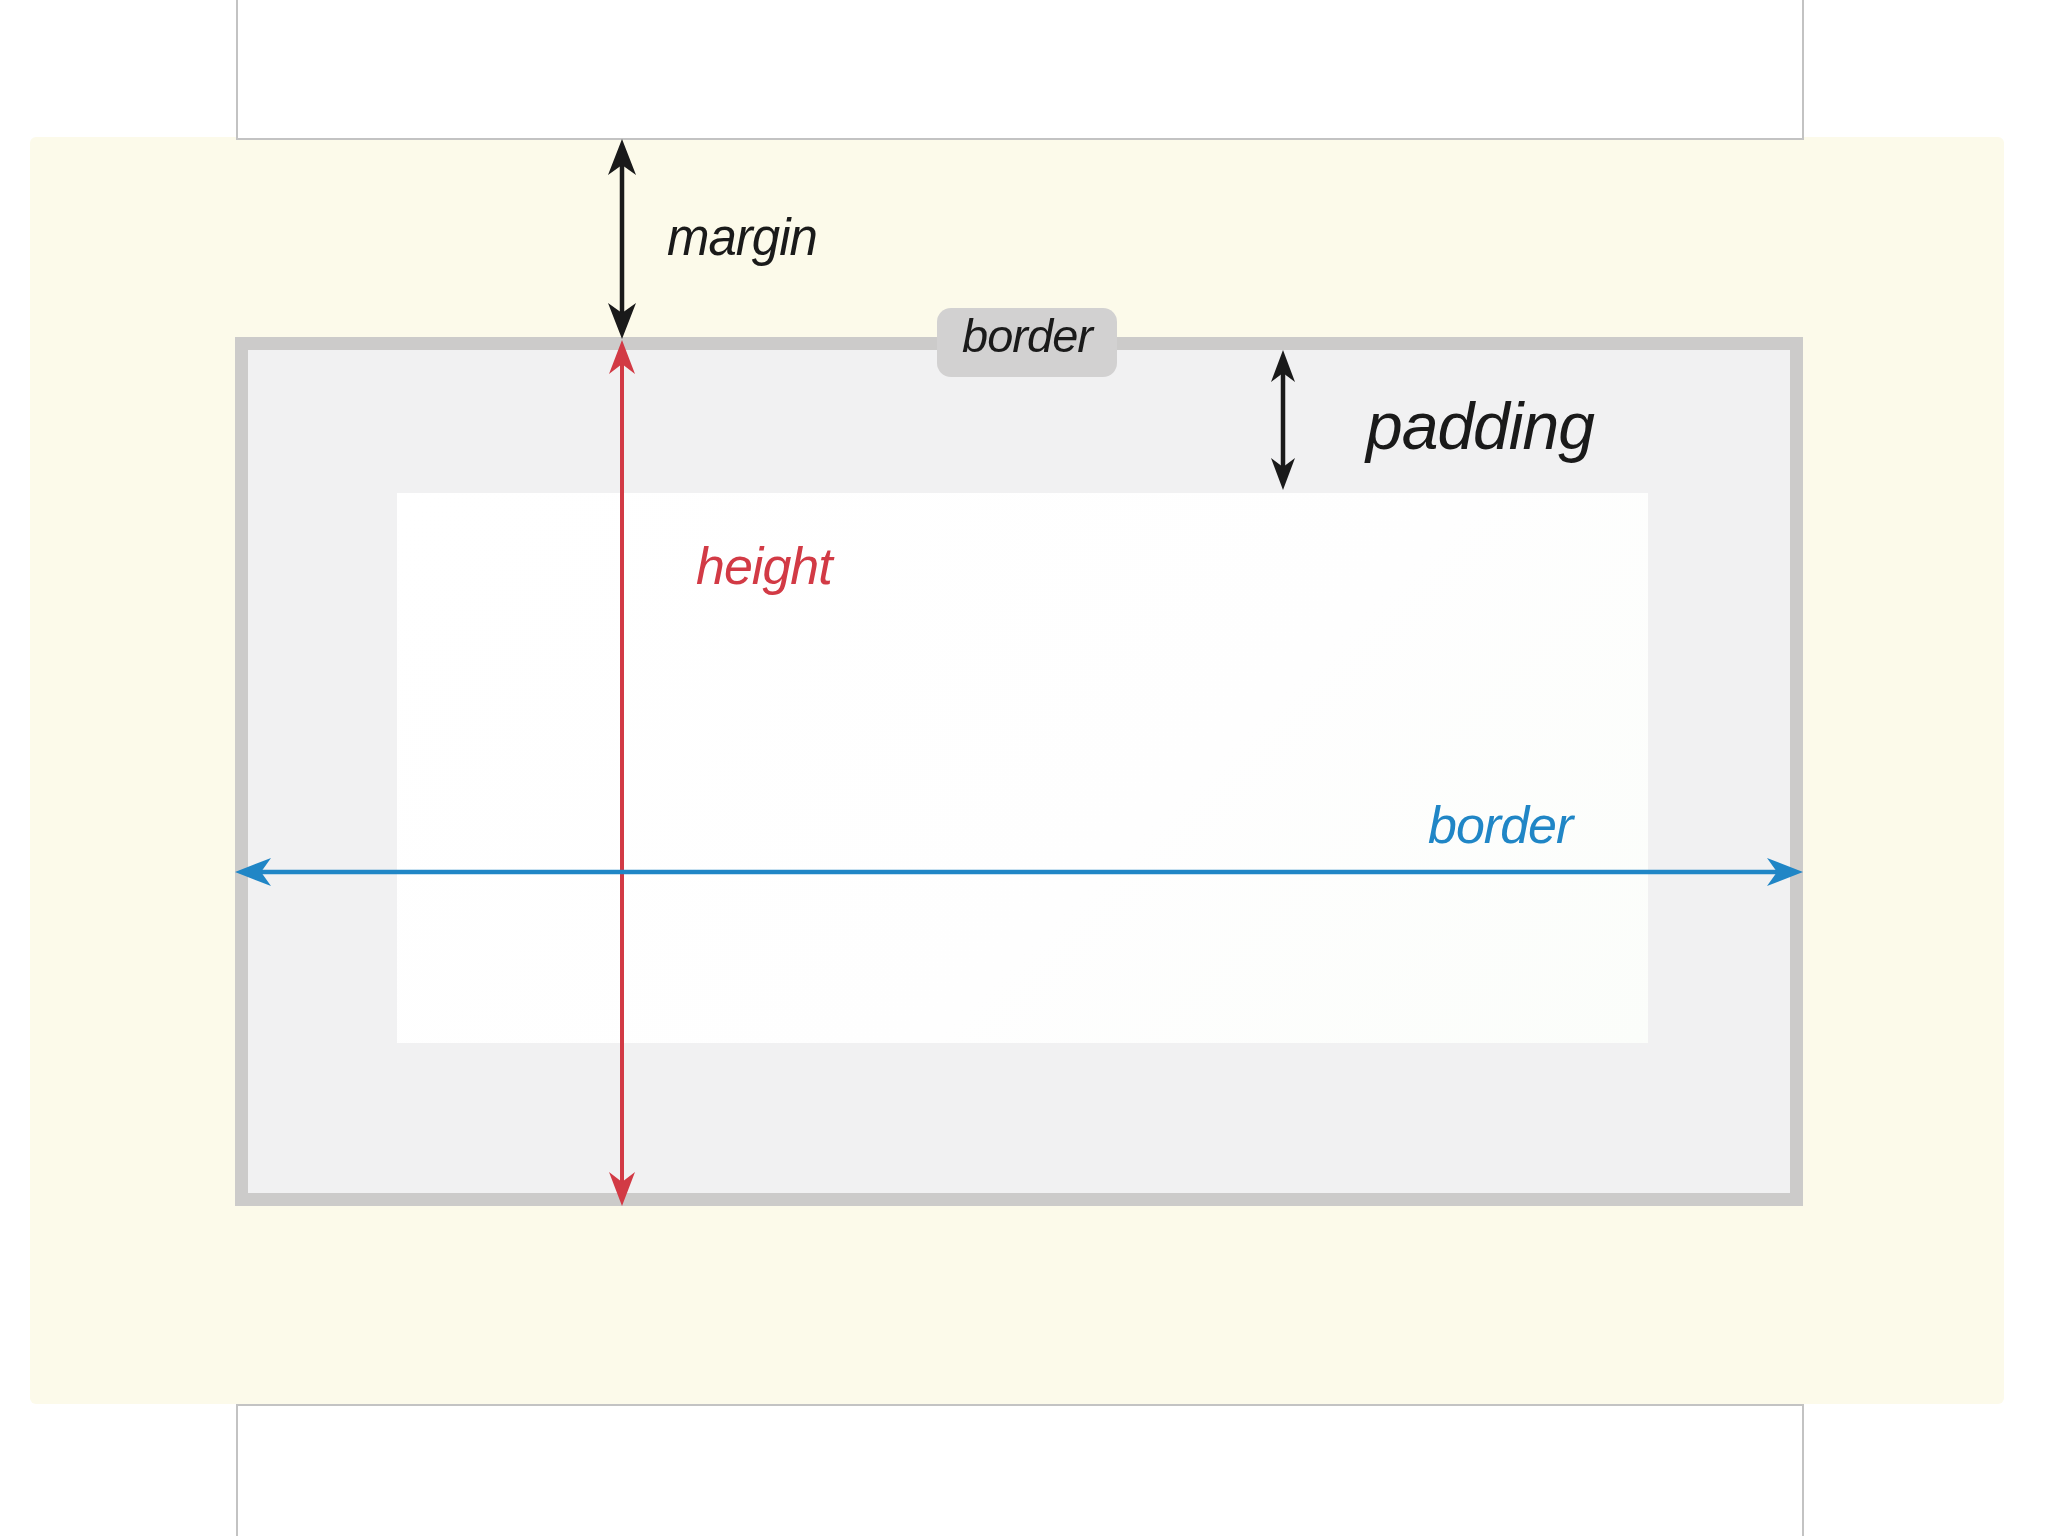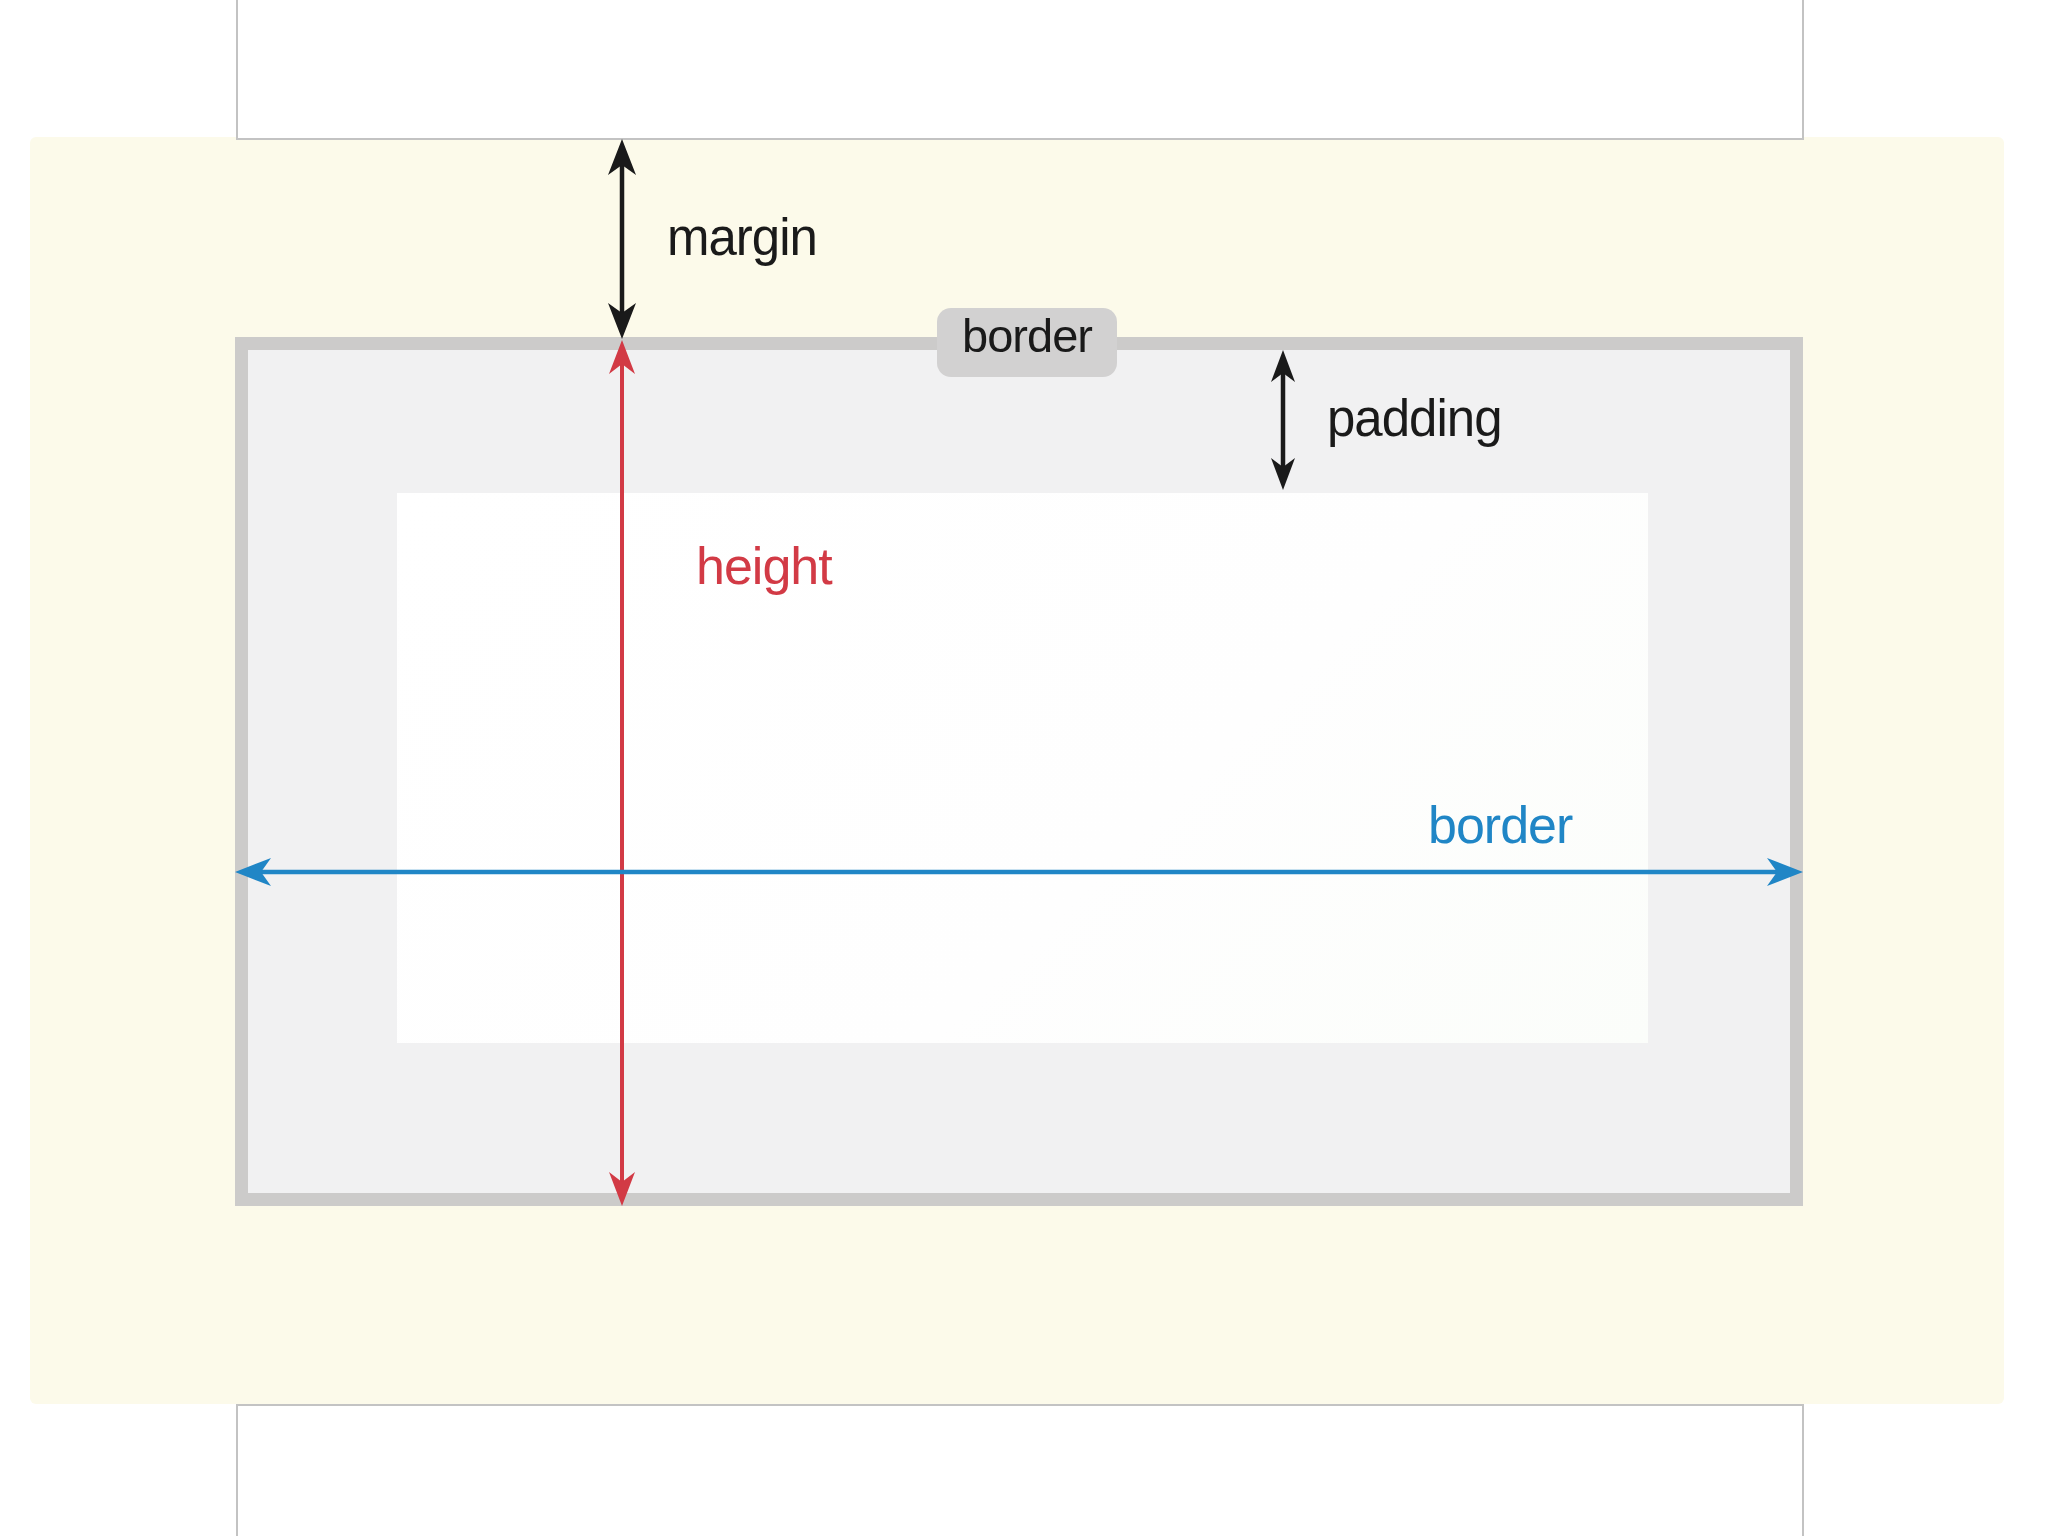--- a/index.html
+++ b/index.html
@@ -7,20 +7,21 @@
     padding: 0;
     background: var(--page-background, #ffffff);
     font-family: "Liberation Sans", "DejaVu Sans", sans-serif;
   }
   #stage {
     position: relative;
     width: 2048px;
     height: 1536px;
     overflow: hidden;
     background: var(--page-background, #ffffff);
+    font-style: italic;
   }
   
   .margin-area {
     position: absolute;
     left: 30px; top: 137px;
     width: 1974px; height: 1267px;
     background: var(--margin-area, #fcfaea);
     border-radius: 6px;
     z-index: 1;
   }
@@ -62,21 +63,21 @@
   
   .label {
     position: absolute;
     z-index: 7;
     color: var(--text, #1a1a1a);
     letter-spacing: -1px;
     white-space: nowrap;
     line-height: 1;
   }
   .label.margin  { left: 667px; top: 212px; font-size: 51px; }
-  .label.padding { left: 1327px; top: 393px; font-size: 51px; }
+  .label.padding { left: 1366px; top: 393px; font-size: 66px; }
   .label.height  { left: 696px; top: 540px; font-size: 52px; color: var(--height-accent, #d23a45); }
   .label.width   { left: 1428px; top: 799px; font-size: 52px; color: var(--width-accent, #2086c6); }
   .border-badge {
     position: absolute;
     left: 937px; top: 308px;
     width: 180px; height: 69px;
     background: var(--badge-background, #d2d1d1);
     border-radius: 14px;
     display: flex;
     justify-content: center;

